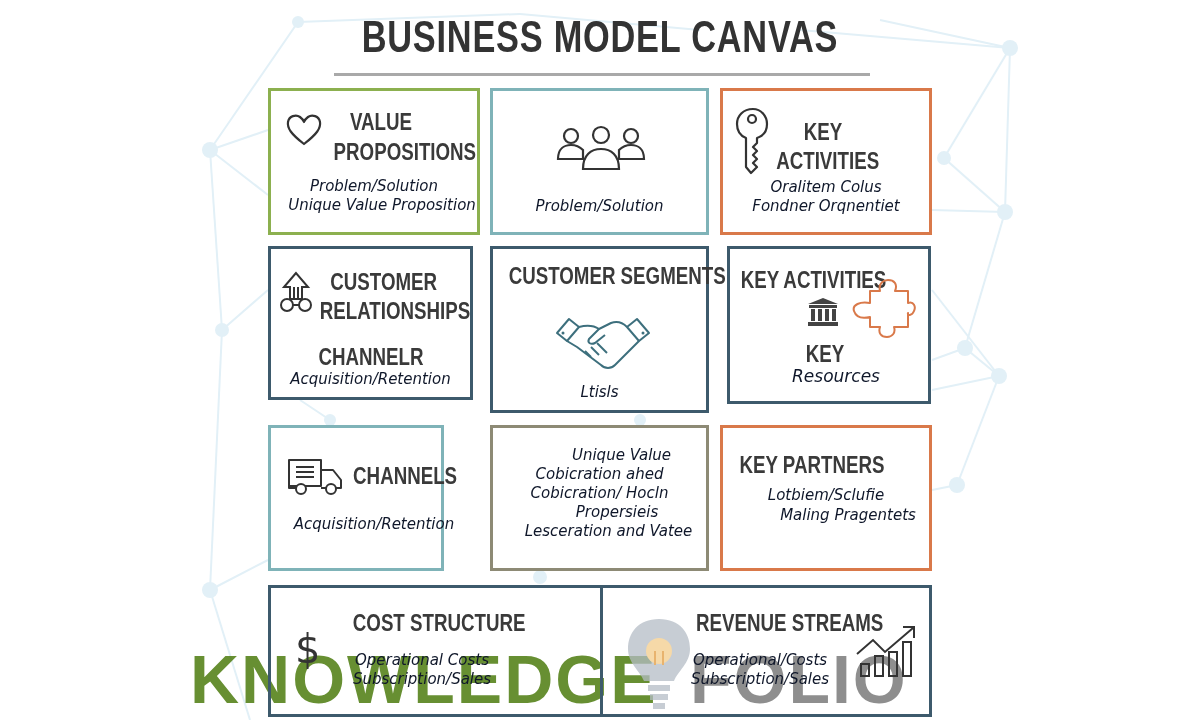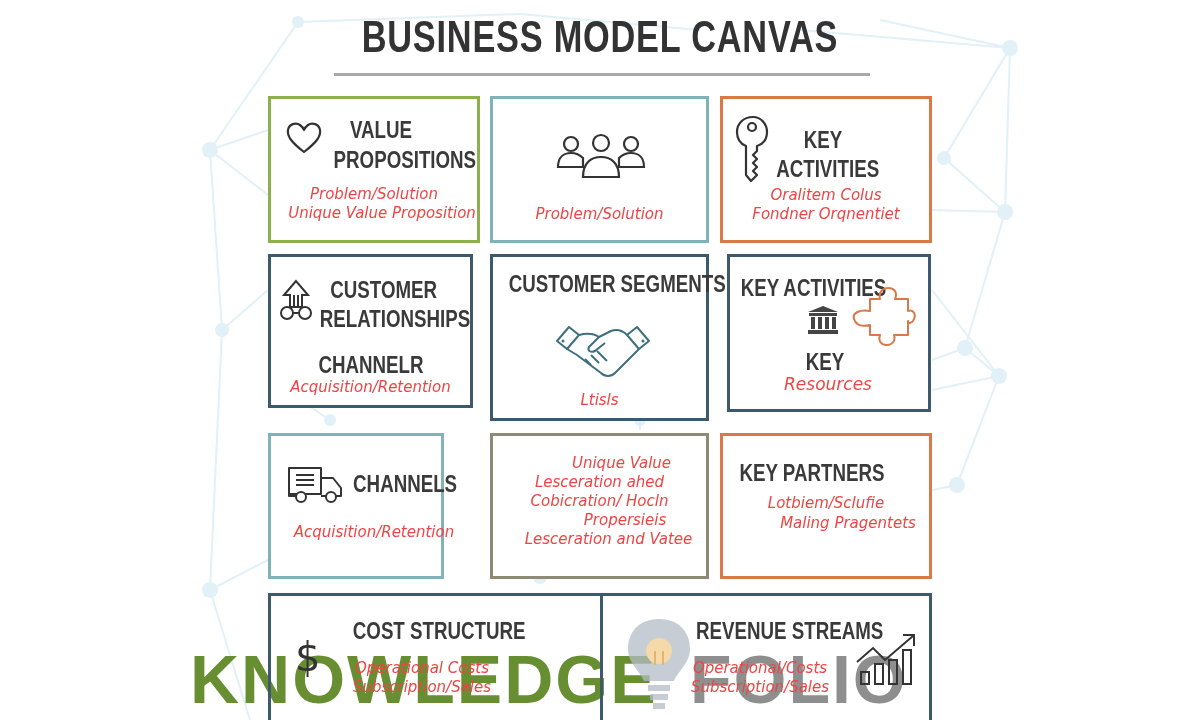--- a/index.html
+++ b/index.html
@@ -1,22 +1,22 @@
 <!DOCTYPE html>
 <html><head>
 <meta charset="utf-8">
 <style>
   html, body { margin:0; padding:0; }
   body { width:1200px; height:720px; position:relative; overflow:hidden; background:#ffffff; font-family:"Liberation Sans", sans-serif; color:#333; }
   .bgnet { position:absolute; left:0; top:0; width:1200px; height:720px; z-index:0; }
   .title { position:absolute; left:0; width:1200px; top:12px; text-align:center; font-family:"Liberation Sans", sans-serif; font-size:44px; font-weight:bold; color:#333; transform:scaleX(0.78); letter-spacing:1px; z-index:2; }
   .title-rule { position:absolute; left:334px; top:73px; width:536px; height:3px; background:#a9a9a9; z-index:2; }
-  .box { position:absolute; box-sizing:border-box; background:#fff; border:3px solid #3d5a6c; z-index:2;margin-top:8px; }
+  .box { position:absolute; box-sizing:border-box; background:#fff; border:3px solid #3d5a6c; z-index:2; }
   .head { position:absolute; font-family:"Liberation Sans", sans-serif; font-weight:bold; color:#3a3a3a; font-size:24px; line-height:29px; text-align:center; transform:scaleX(0.78); transform-origin:center; white-space:nowrap; }
-  .hand { position:absolute; font-family:"DejaVu Sans", sans-serif; font-style:italic; color:#ef4444; font-size:15px; line-height:19px; text-align:center; white-space:nowrap; }
+  .hand { position:absolute; font-family:"DejaVu Sans", sans-serif; font-style:italic; color:#0f172a; font-size:15px; line-height:19px; text-align:center; white-space:nowrap; }
   .icon { position:absolute; }
   .wm { position:absolute; z-index:1; font-family:"Liberation Sans", sans-serif; font-weight:bold; font-size:68px; letter-spacing:2px; }
   .wm-k { left:190px; top:640px; color:#4d7c0f; opacity:0.85; }
   .wm-f { left:690px; top:640px; color:#737373; opacity:0.8; }
   .wm-over { z-index:3; pointer-events:none; }
 </style>
 </head>
 <body>
 
 <svg class="bgnet" viewBox="0 0 1200 720">
@@ -150,21 +150,21 @@
       <path d="M17 1 L2 7 L32 7 Z"></path>
       <rect x="3" y="8" width="28" height="3"></rect>
       <rect x="5" y="12" width="4" height="12"></rect>
       <rect x="12" y="12" width="4" height="12"></rect>
       <rect x="19" y="12" width="4" height="12"></rect>
       <rect x="26" y="12" width="4" height="12"></rect>
       <rect x="2" y="25" width="30" height="4"></rect>
     </g>
   </svg>
   <div class="head" style="left:50px; width:90px; top:90px;">KEY</div>
-  <div class="hand" style="left:8px; width:180px; top:118px; font-size:17px;">Resources</div>
+  <div class="hand" style="left:16px; width:180px; top:118px; font-size:17px;">Resources</div>
 </div>
 
 <div class="box" style="left:268px; top:425px; width:176px; height:146px; border-color:#7fb3b8;">
   <svg class="icon" style="left:16px; top:30px;" width="56" height="38" viewBox="0 0 56 38">
     <g fill="none" stroke="#333" stroke-width="2" stroke-linejoin="round">
       <rect x="2" y="2" width="32" height="26"></rect>
       <line x1="9" y1="9" x2="27" y2="9"></line>
       <line x1="9" y1="14" x2="27" y2="14"></line>
       <line x1="9" y1="19" x2="27" y2="19"></line>
       <path d="M34 12 L46 12 L54 22 L54 30 L34 30"></path>
@@ -172,23 +172,23 @@
       <circle cx="14" cy="31" r="5" fill="#fff"></circle>
       <circle cx="44" cy="31" r="5" fill="#fff"></circle>
     </g>
   </svg>
   <div class="head" style="left:70px; width:110px; top:33px;">CHANNELS</div>
   <div class="hand" style="left:0; width:206px; top:87px;">Acquisition/Retention</div>
 </div>
 
 <div class="box" style="left:490px; top:425px; width:219px; height:146px; border-color:#8d8a75;">
   <div class="hand" style="left:0; width:257px; top:18px;">Unique Value</div>
-  <div class="hand" style="left:0; width:213px; top:37px;">Lesceration ahed</div>
+  <div class="hand" style="left:0; width:213px; top:37px;">Cobicration ahed</div>
   <div class="hand" style="left:0; width:213px; top:56px;">Cobicration/ Hocln</div>
-  <div class="hand" style="left:12px; width:240px; top:75px;">Propersieis</div>
+  <div class="hand" style="left:4px; width:240px; top:75px;">Propersieis</div>
   <div class="hand" style="left:9px; width:213px; top:94px;">Lesceration and Vatee</div>
 </div>
 
 <div class="box" style="left:720px; top:425px; width:212px; height:146px; border-color:#d9794a;">
   <div class="head" style="left:0px; width:150px; top:22px;">KEY PARTNERS</div>
   <div class="hand" style="left:0; width:206px; top:58px;">Lotbiem/Sclufie</div>
   <div class="hand" style="left:0; width:206px; top:78px;padding-left:22px;">Maling Pragentets</div>
 </div>
 
 <div class="wm wm-k">KNOWLEDGE</div>

